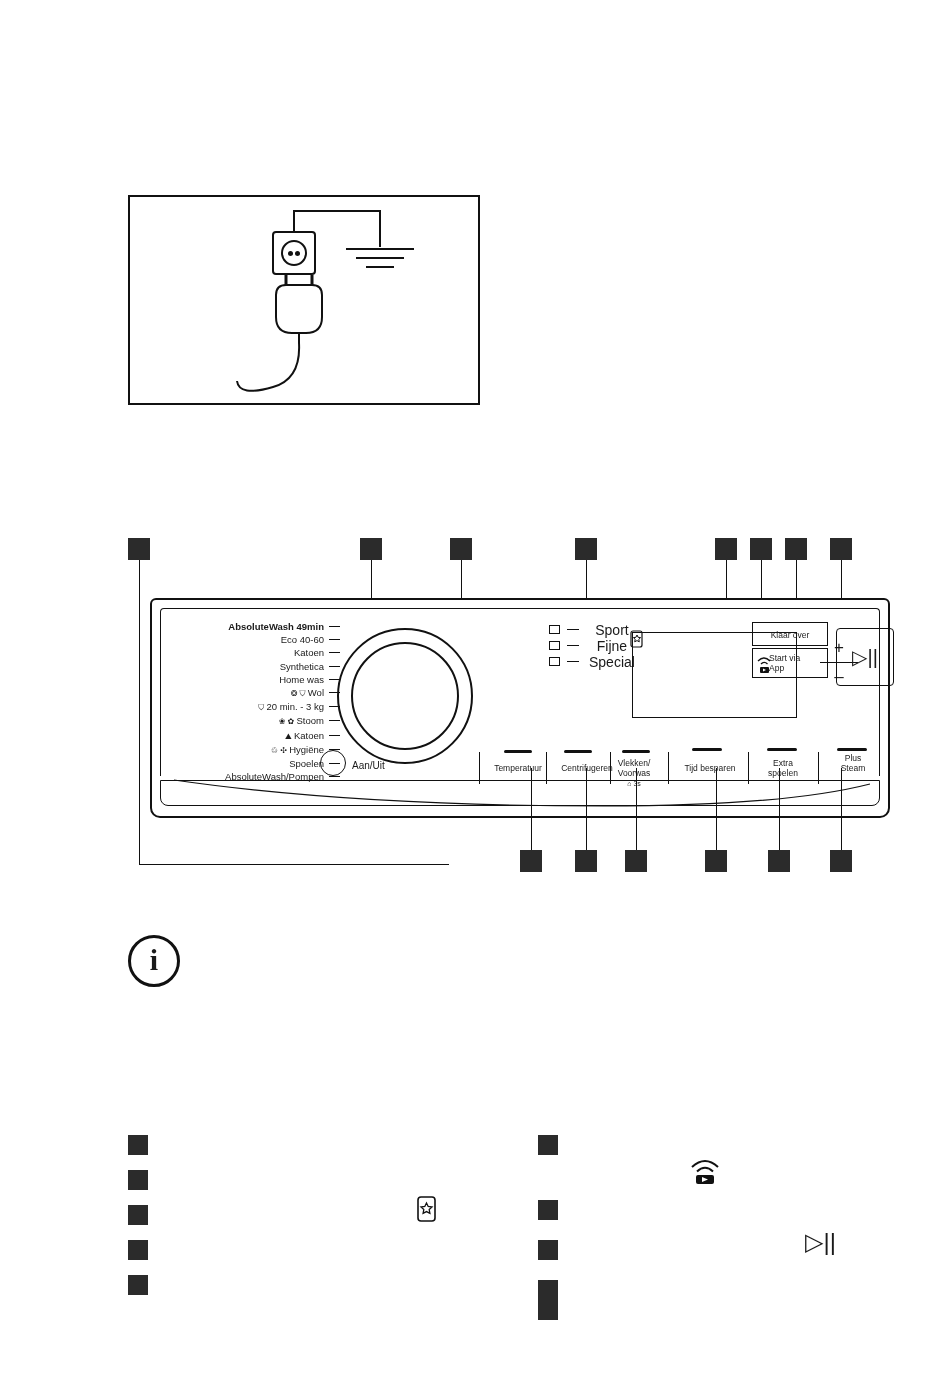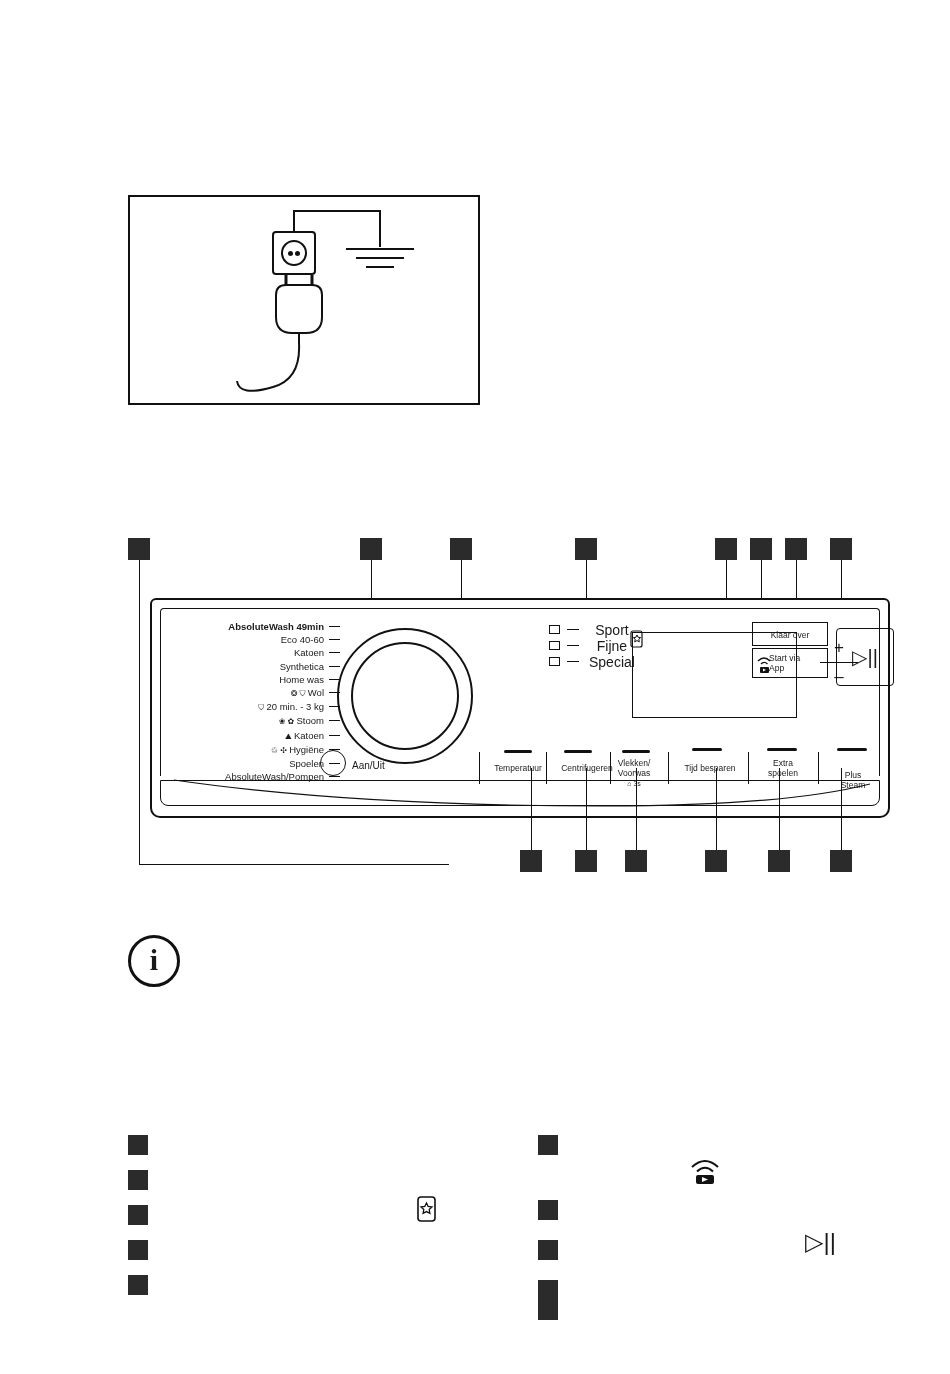--- a/index.html
+++ b/index.html
@@ -187,21 +187,21 @@
       <div class="btn-line" style="left:470px;top:150px;width:28px;"></div>
       <div class="btn-line" style="left:540px;top:148px;width:30px;"></div>
       <div class="btn-line" style="left:615px;top:148px;width:30px;"></div>
       <div class="btn-line" style="left:685px;top:148px;width:30px;"></div>
 
       <div class="btn-label" style="left:332px;top:163px;width:68px;">Temperatuur</div>
       <div class="btn-label" style="left:398px;top:163px;width:74px;">Centrifugeren</div>
       <div class="btn-label" style="left:454px;top:158px;width:56px;">Vlekken/<br>Voorwas<br><span style="font-size:7px;">⌂ 3s</span></div>
       <div class="btn-label" style="left:522px;top:163px;width:72px;">Tijd besparen</div>
       <div class="btn-label" style="left:600px;top:158px;width:62px;">Extra<br>spoelen</div>
-      <div class="btn-label" style="left:670px;top:170px;width:62px;">Plus<br>Steam</div>
+      <div class="btn-label" style="left:670px;top:153px;width:62px;">Plus<br>Steam</div>
 
       <div class="vline" style="left:327px;top:152px;height:32px;"></div>
       <div class="vline" style="left:394px;top:152px;height:32px;"></div>
       <div class="vline" style="left:458px;top:152px;height:32px;"></div>
       <div class="vline" style="left:516px;top:152px;height:32px;"></div>
       <div class="vline" style="left:596px;top:152px;height:32px;"></div>
       <div class="vline" style="left:666px;top:152px;height:32px;"></div>
       <div class="vline" style="left:736px;top:152px;height:32px;"></div>
 
       <svg style="position:absolute;left:20px;top:178px;" width="700" height="32" viewBox="0 0 700 32">

